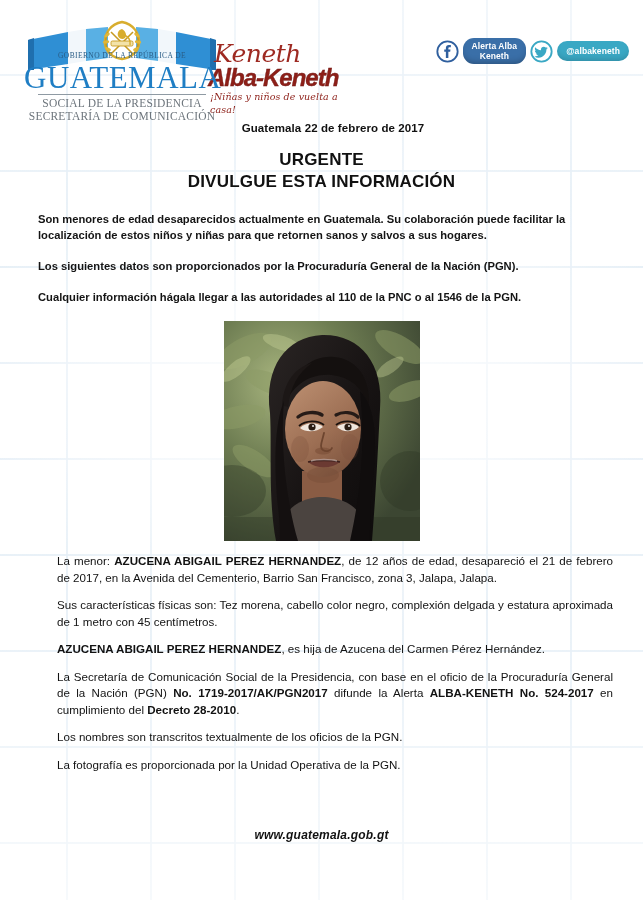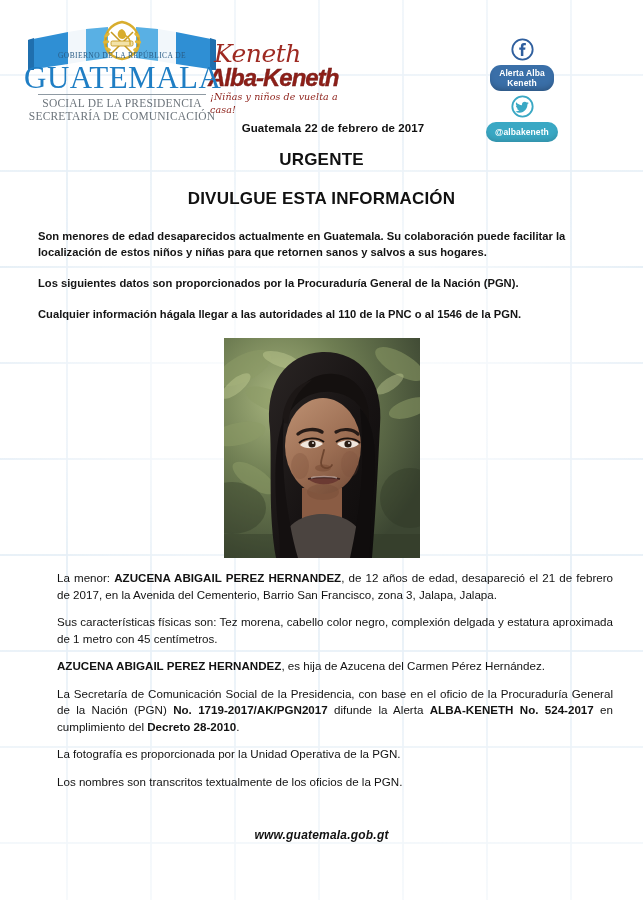--- a/index.html
+++ b/index.html
@@ -166,21 +166,20 @@
     font-weight: bold;
     color: #1b1b1b;
     margin-bottom: 6px;
     letter-spacing: 0.1px;
   }
   .social .row {
     display: flex;
     align-items: center;
     justify-content: flex-end;
     gap: 4px;
-    flex-direction: column;
   }
   .circ-icon {
     width: 23px; height: 23px;
     flex: 0 0 auto;
   }
   .pill {
     border-radius: 11px;
     color: #ffffff;
     font-size: 8.5px;
     font-weight: bold;
@@ -209,21 +208,21 @@
     font-weight: bold;
     color: #111;
     margin-top: 16px;
     letter-spacing: 0.2px;
   }
   .divulgue {
     text-align: center;
     font-size: 17px;
     font-weight: bold;
     color: #111;
-    margin-top: 19px;
+    margin-top: 2px;
     letter-spacing: 0.2px;
   }
 
   
   .intro {
     margin: 19px 38px 7px 38px;
     font-size: 11.2px;
     font-weight: bold;
     color: #141414;
     line-height: 16px;
@@ -457,19 +456,19 @@
 
   <div class="body-text">
     <p><span>La menor: </span><b>AZUCENA ABIGAIL PEREZ HERNANDEZ</b><span>, de 12 años de edad, desapareció el 21 de febrero de 2017, en la Avenida del Cementerio, Barrio San Francisco, zona 3, Jalapa, Jalapa.</span></p>
 
     <p>Sus características físicas son: Tez morena, cabello color negro, complexión delgada y estatura aproximada de 1 metro con 45 centímetros.</p>
 
     <p><b>AZUCENA ABIGAIL PEREZ HERNANDEZ</b><span>, es hija de Azucena del Carmen Pérez Hernández.</span></p>
 
     <p><span>La Secretaría de Comunicación Social de la Presidencia, con base en el oficio de la Procuraduría General de la Nación (PGN) </span><b>No. 1719-2017/AK/PGN2017</b><span> difunde la Alerta </span><b>ALBA-KENETH No. 524-2017</b><span> en cumplimiento del </span><b>Decreto 28-2010</b><span>.</span></p>
 
+    <p>Los nombres son transcritos textualmente de los oficios de la PGN.</p>
     <p>La fotografía es proporcionada por la Unidad Operativa de la PGN.</p>
-    <p>Los nombres son transcritos textualmente de los oficios de la PGN.</p>
   </div>
 
   <div class="footer">www.guatemala.gob.gt</div>
 
 </div>
 
 </body></html>

